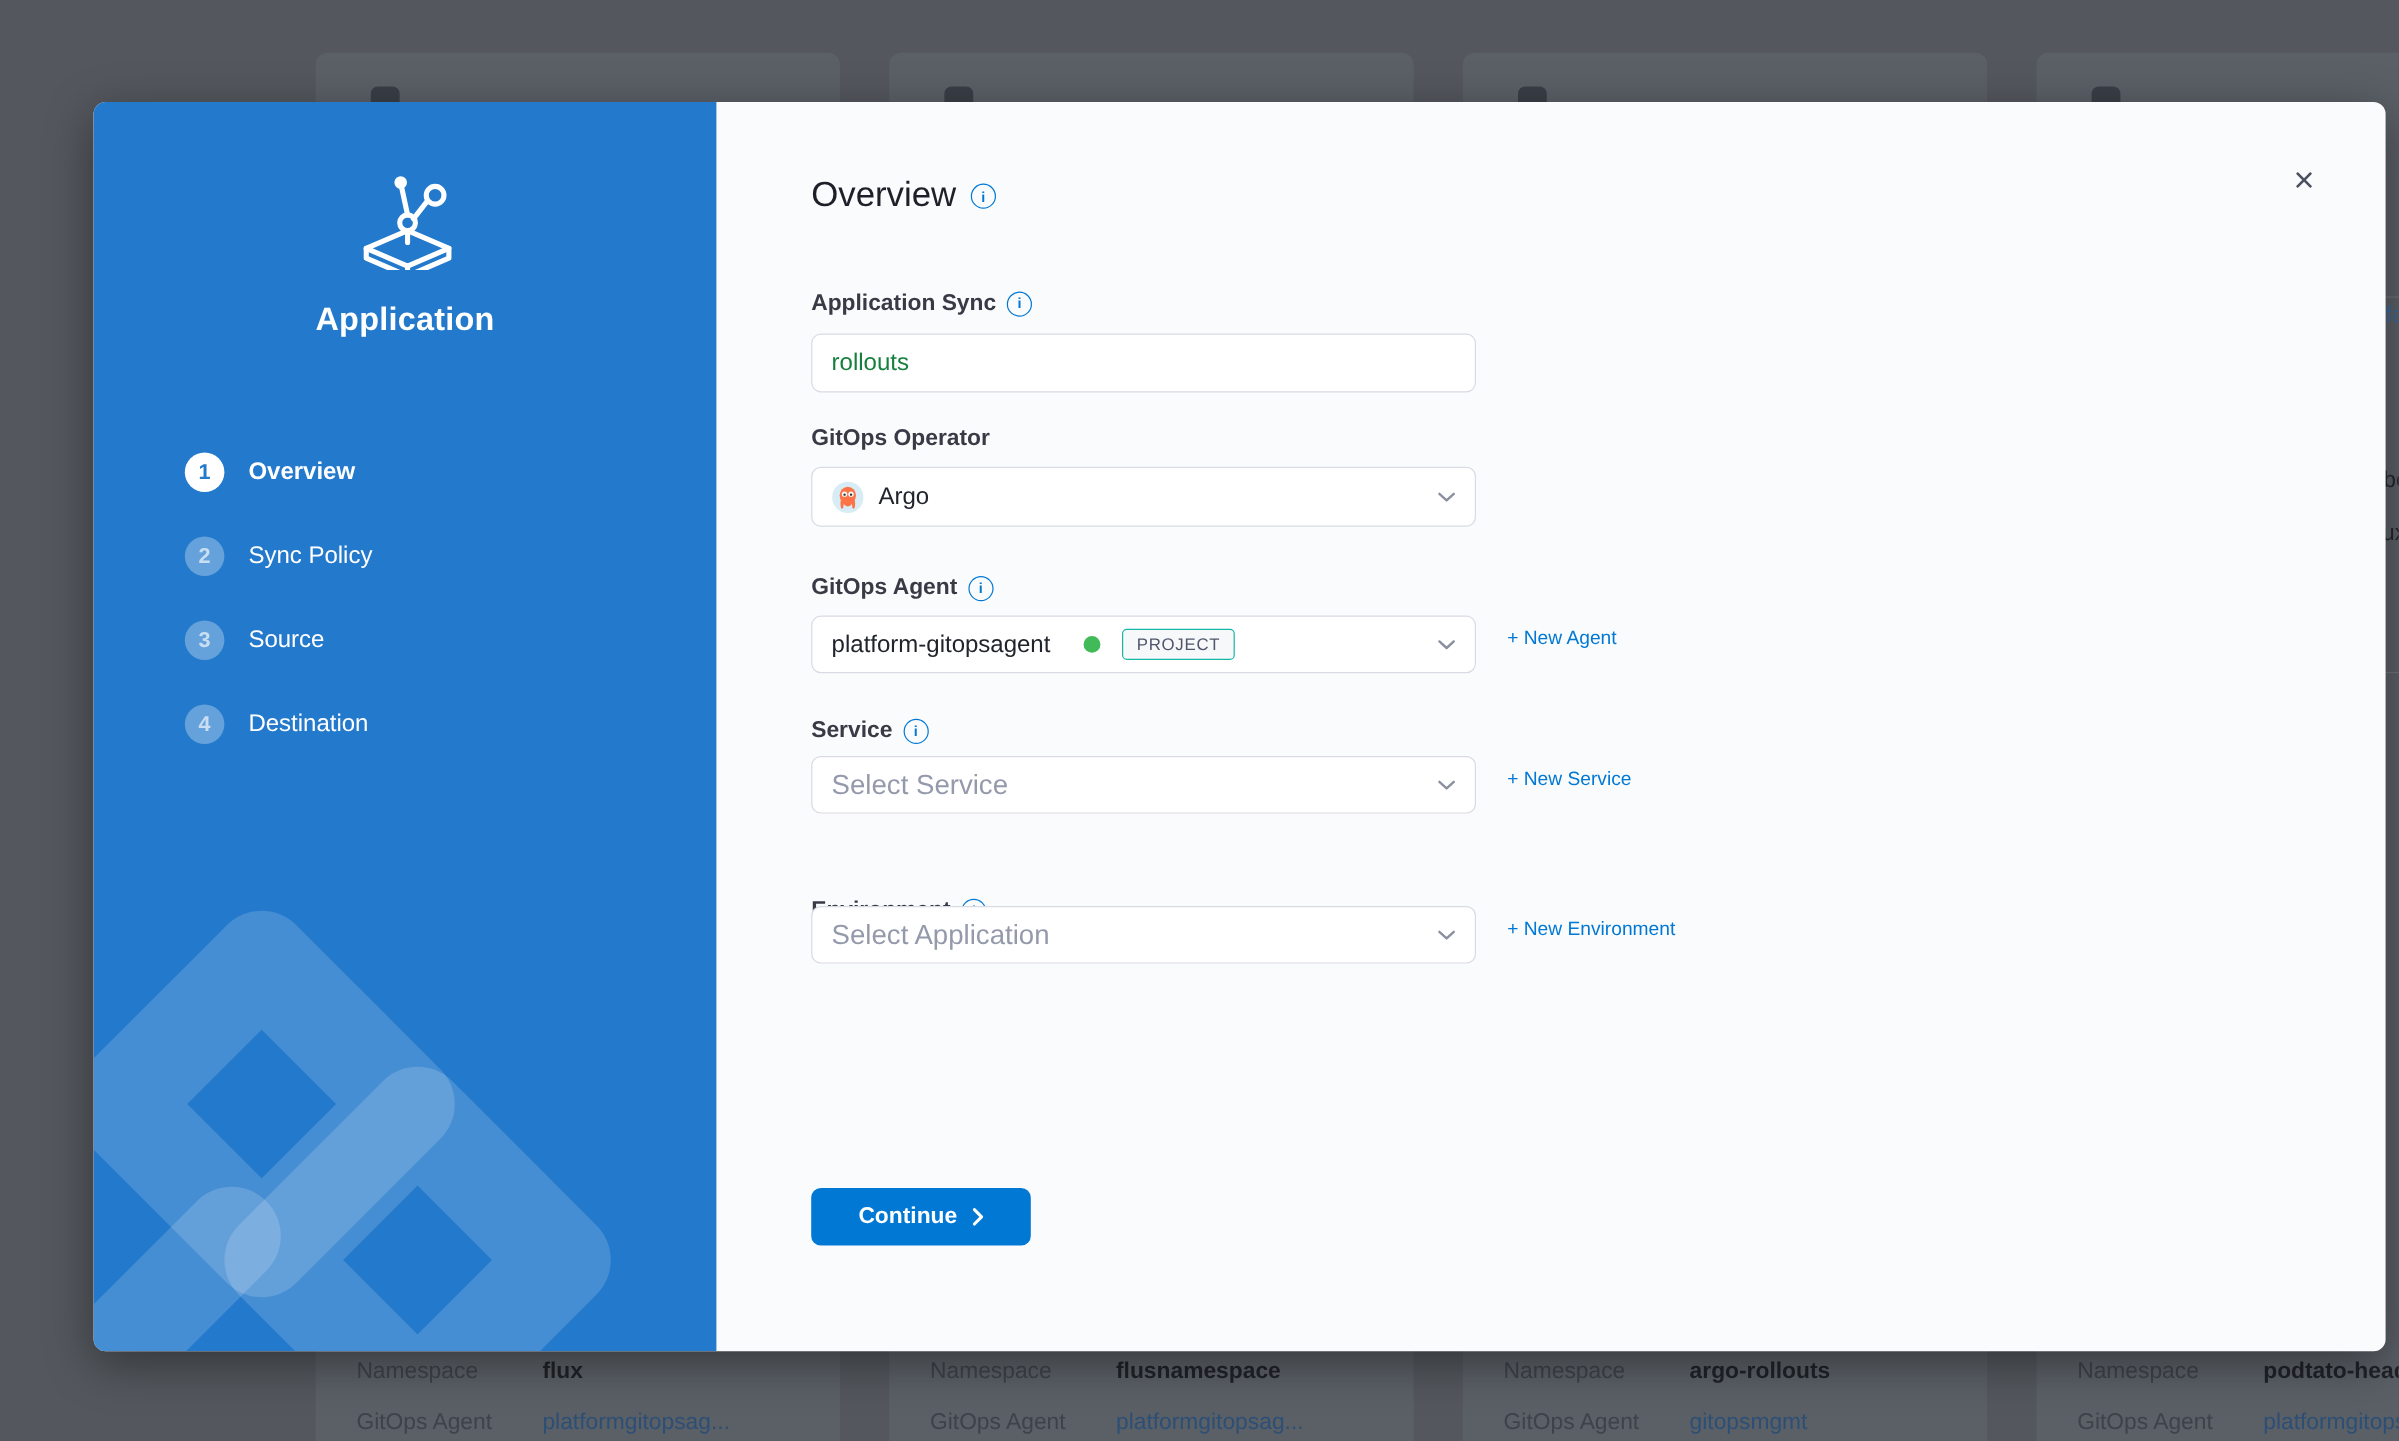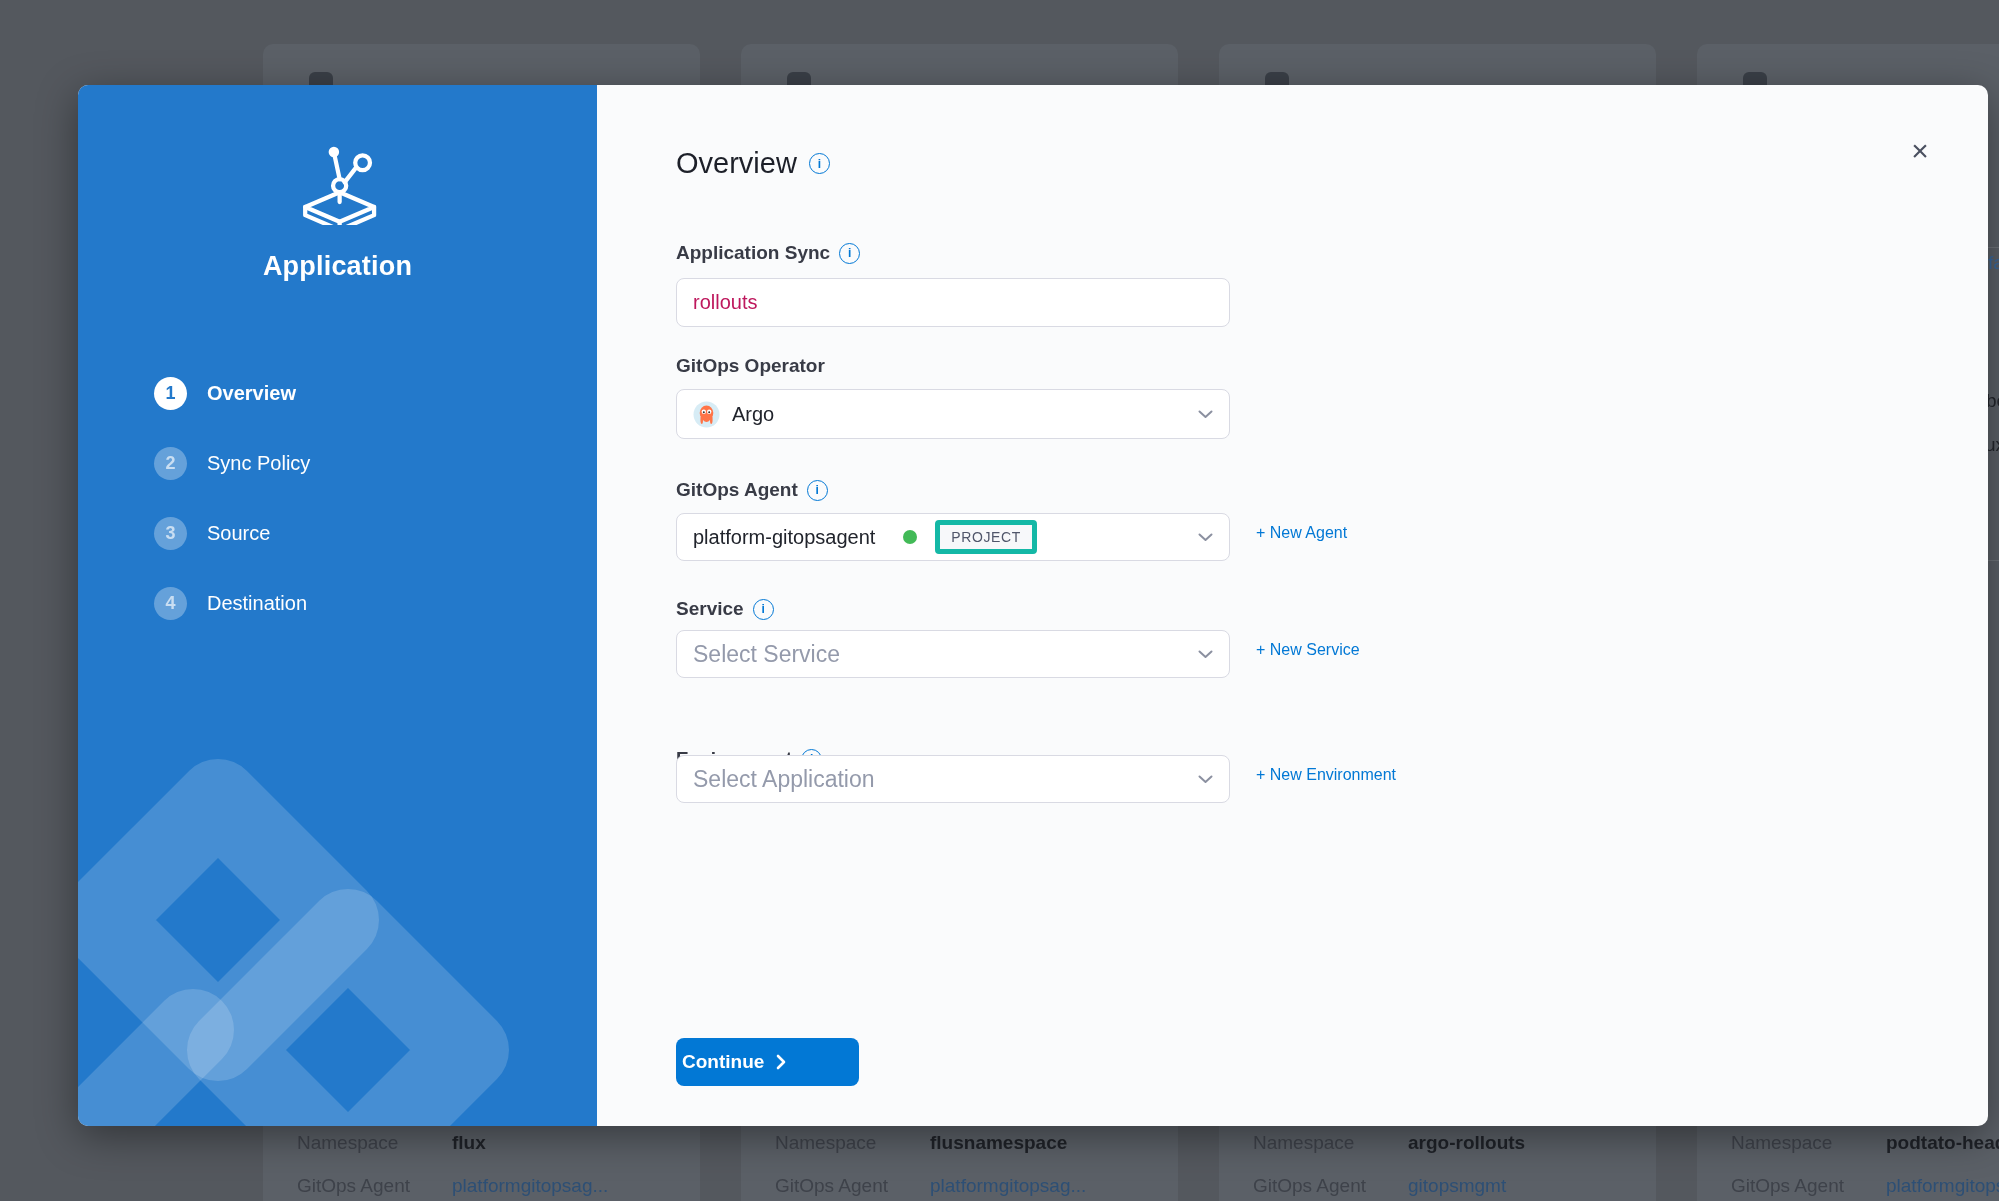--- a/index.html
+++ b/index.html
@@ -46,40 +46,40 @@
              cursor:pointer;font-family:"Liberation Sans",sans-serif;}
   .heading{position:absolute;left:79px;top:62px;display:flex;align-items:center;gap:12px;
            font-size:29px;font-weight:500;color:#1d2029;}
   .info-icon{display:inline-flex;width:19px;height:19px;border:1.6px solid #0278d5;
              border-radius:50%;color:#0278d5;font-size:12px;font-weight:700;
              align-items:center;justify-content:center;font-style:normal;flex:none;}
   .field-label{position:absolute;left:79px;display:flex;align-items:center;gap:9px;
                font-size:19px;font-weight:600;color:#383b46;}
   .text-input{position:absolute;left:79px;width:554px;height:49px;box-sizing:border-box;
               background:#fff;border:1px solid #d9dae3;border-radius:8px;
-              font-size:20px;color:#be185d;padding:11px 16px;
+              font-size:20px;color:#15803d;padding:11px 16px;
               font-family:"Liberation Sans",sans-serif;outline:none;}
   .combo{position:absolute;left:79px;width:554px;height:50px;box-sizing:border-box;
          background:#fff;border:1px solid #d9dae3;border-radius:8px;
          display:flex;align-items:center;padding:16px 16px;cursor:pointer;}
   .combo .val{font-size:20px;color:#21242c;}
   .combo .placeholder{font-size:23px;color:#949aab;}
   .combo .chev{margin-left:auto;display:flex;align-items:center;}
   .status-dot{width:14px;height:14px;border-radius:50%;background:#42ba57;
               margin-left:28px;flex:none;}
-  .scope-badge{margin-left:18px;padding:4px 11px;border:5px solid #14b8a6;border-radius:4px;
+  .scope-badge{margin-left:18px;padding:4px 11px;border:1px solid #14b8a6;border-radius:4px;
                background:#f7f8fa;color:#50566a;font-size:14px;font-weight:500;
                letter-spacing:.6px;}
   .new-link{position:absolute;left:659px;font-size:16px;font-weight:500;color:#0278d5;
             text-decoration:none;cursor:pointer;}
   .argo-badge{width:27px;height:27px;margin-right:12px;flex:none;}
   .continue-btn{position:absolute;left:79px;top:905px;width:183px;height:48px;border:none;
                 background:#0278d5;border-radius:8px;color:#fff;font-size:19px;font-weight:700;
-                display:flex;align-items:center;gap:12px;
-                cursor:pointer;font-family:"Liberation Sans",sans-serif;margin-top:48px;}
+                display:flex;align-items:center;justify-content:center;gap:12px;
+                cursor:pointer;font-family:"Liberation Sans",sans-serif;}
 </style>
 </head>
 <body>
 
 <div class="screen">
 
   <div class="bg-card" style="left:263px">
     <div class="card-icon"></div>
     <div class="bg-row" style="top:1088px">
       <span class="bg-label">Namespace</span>

